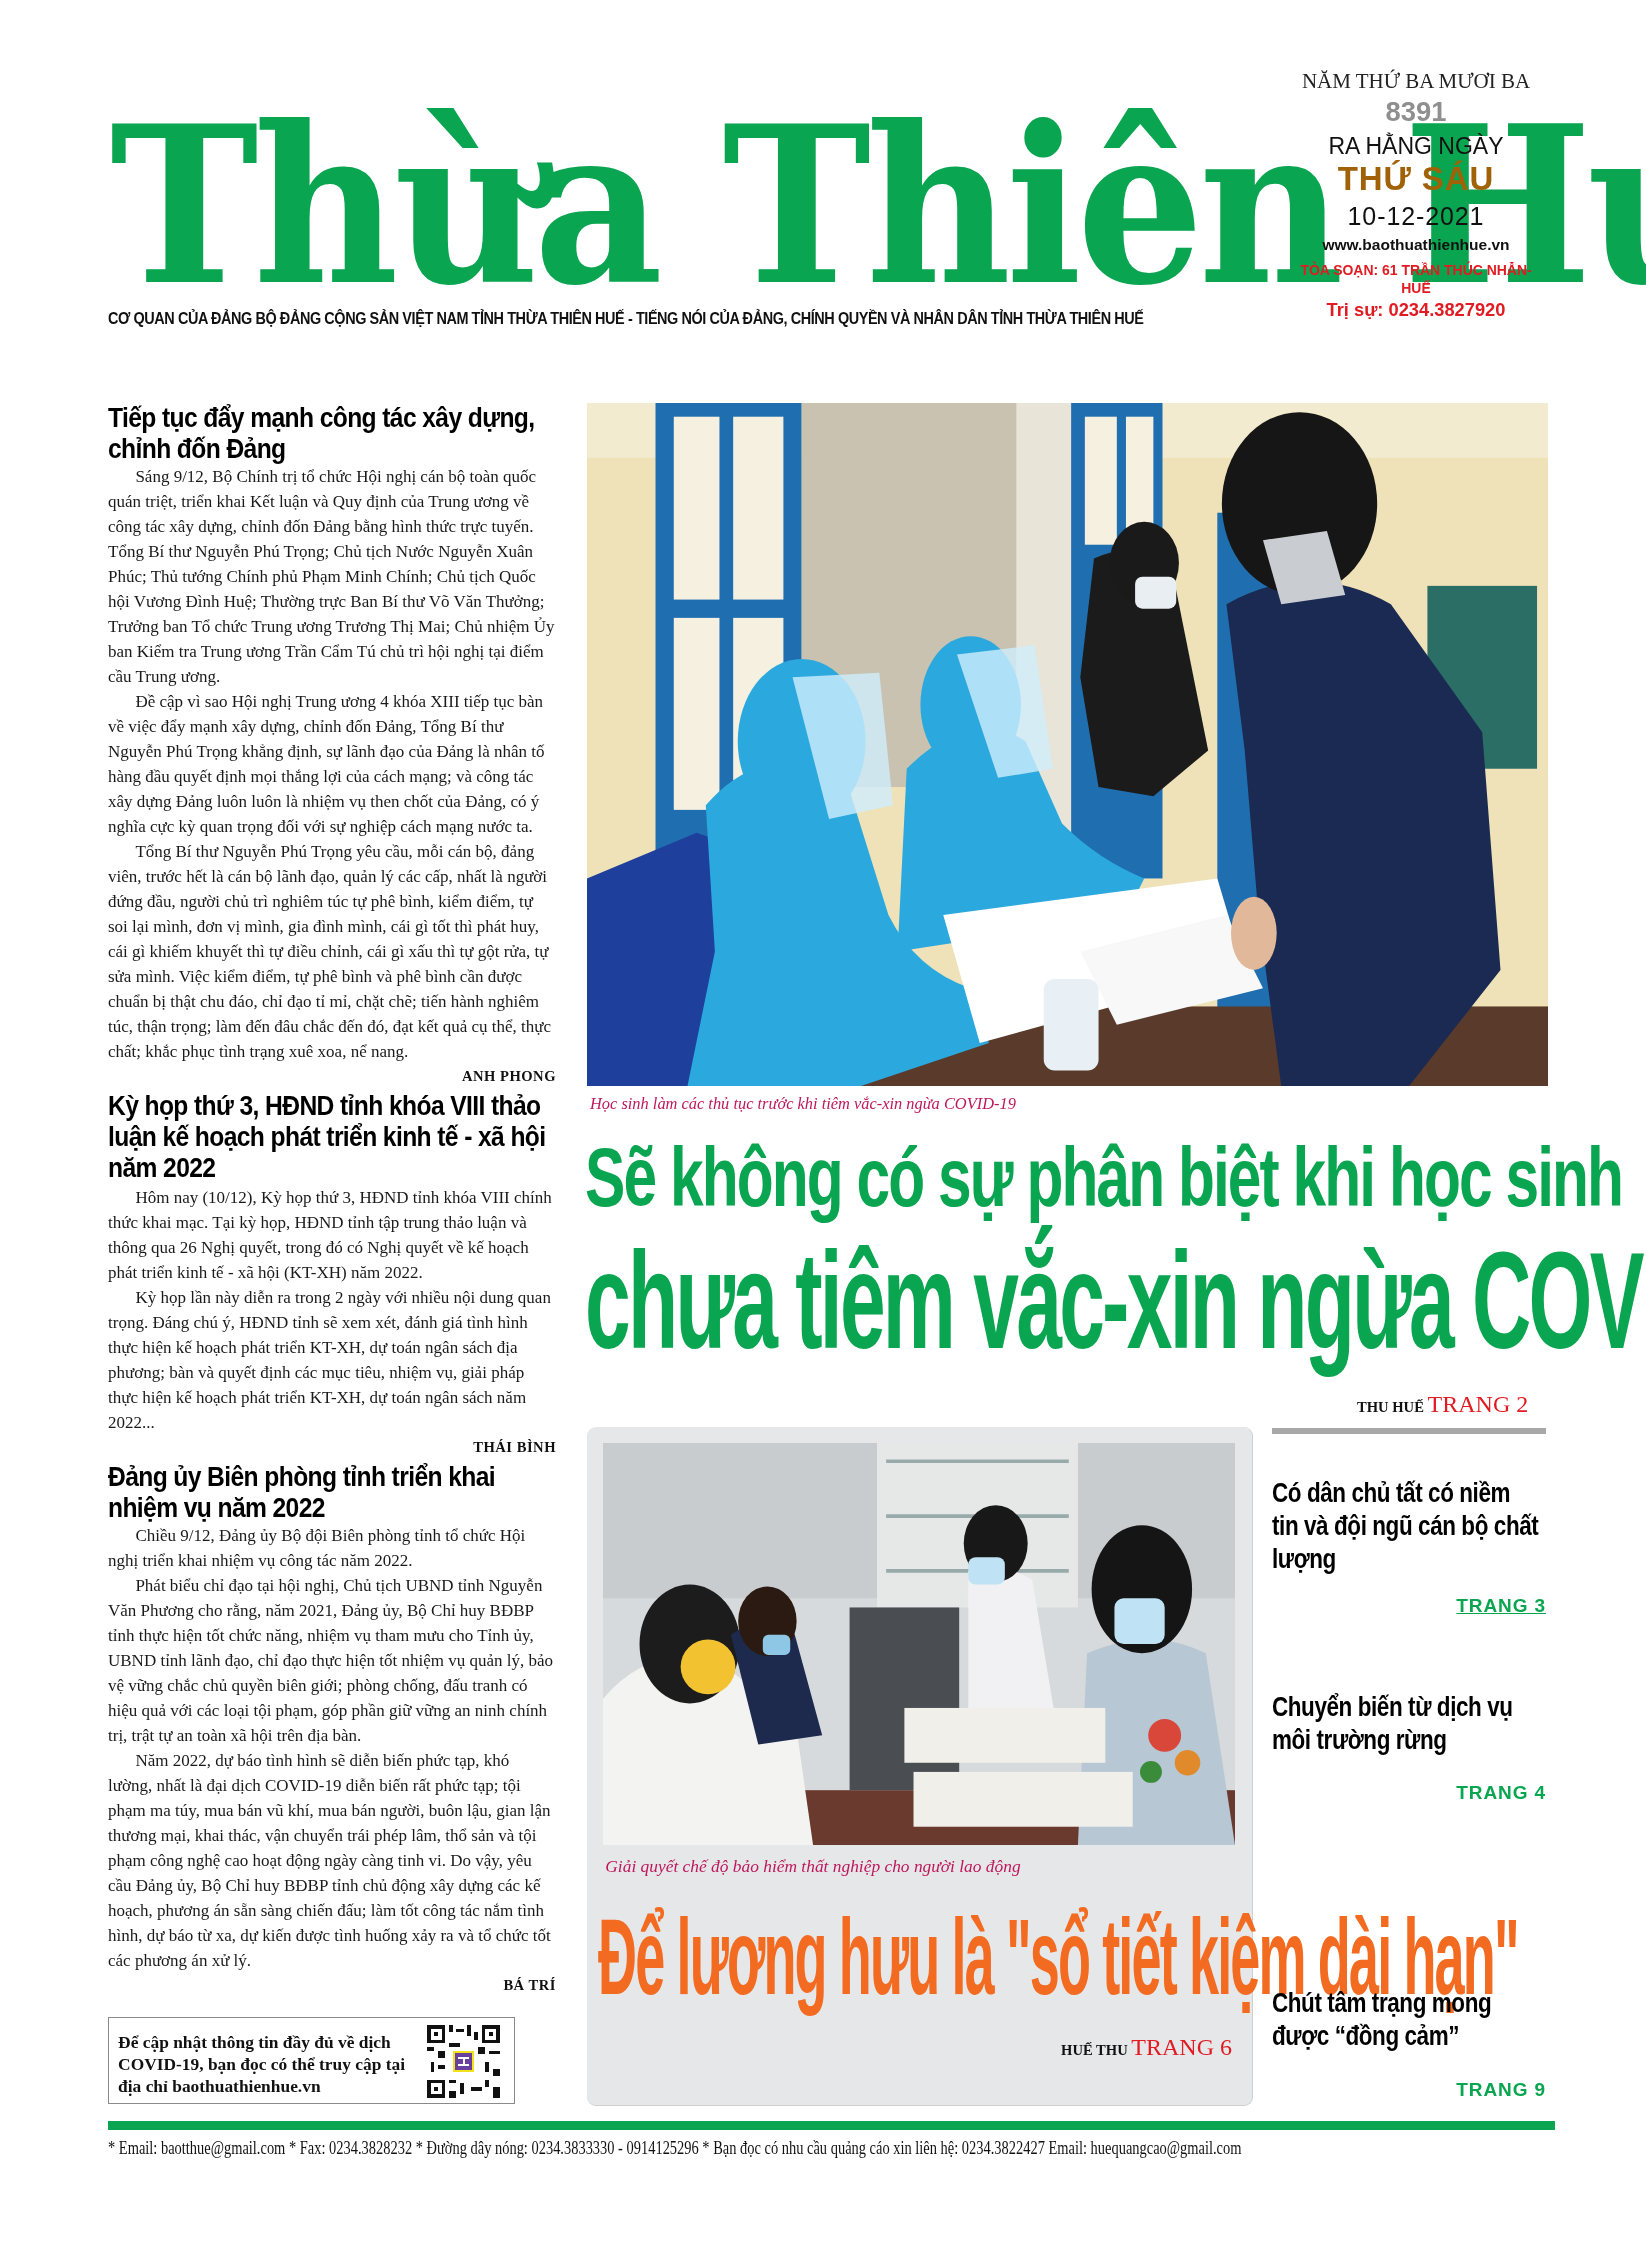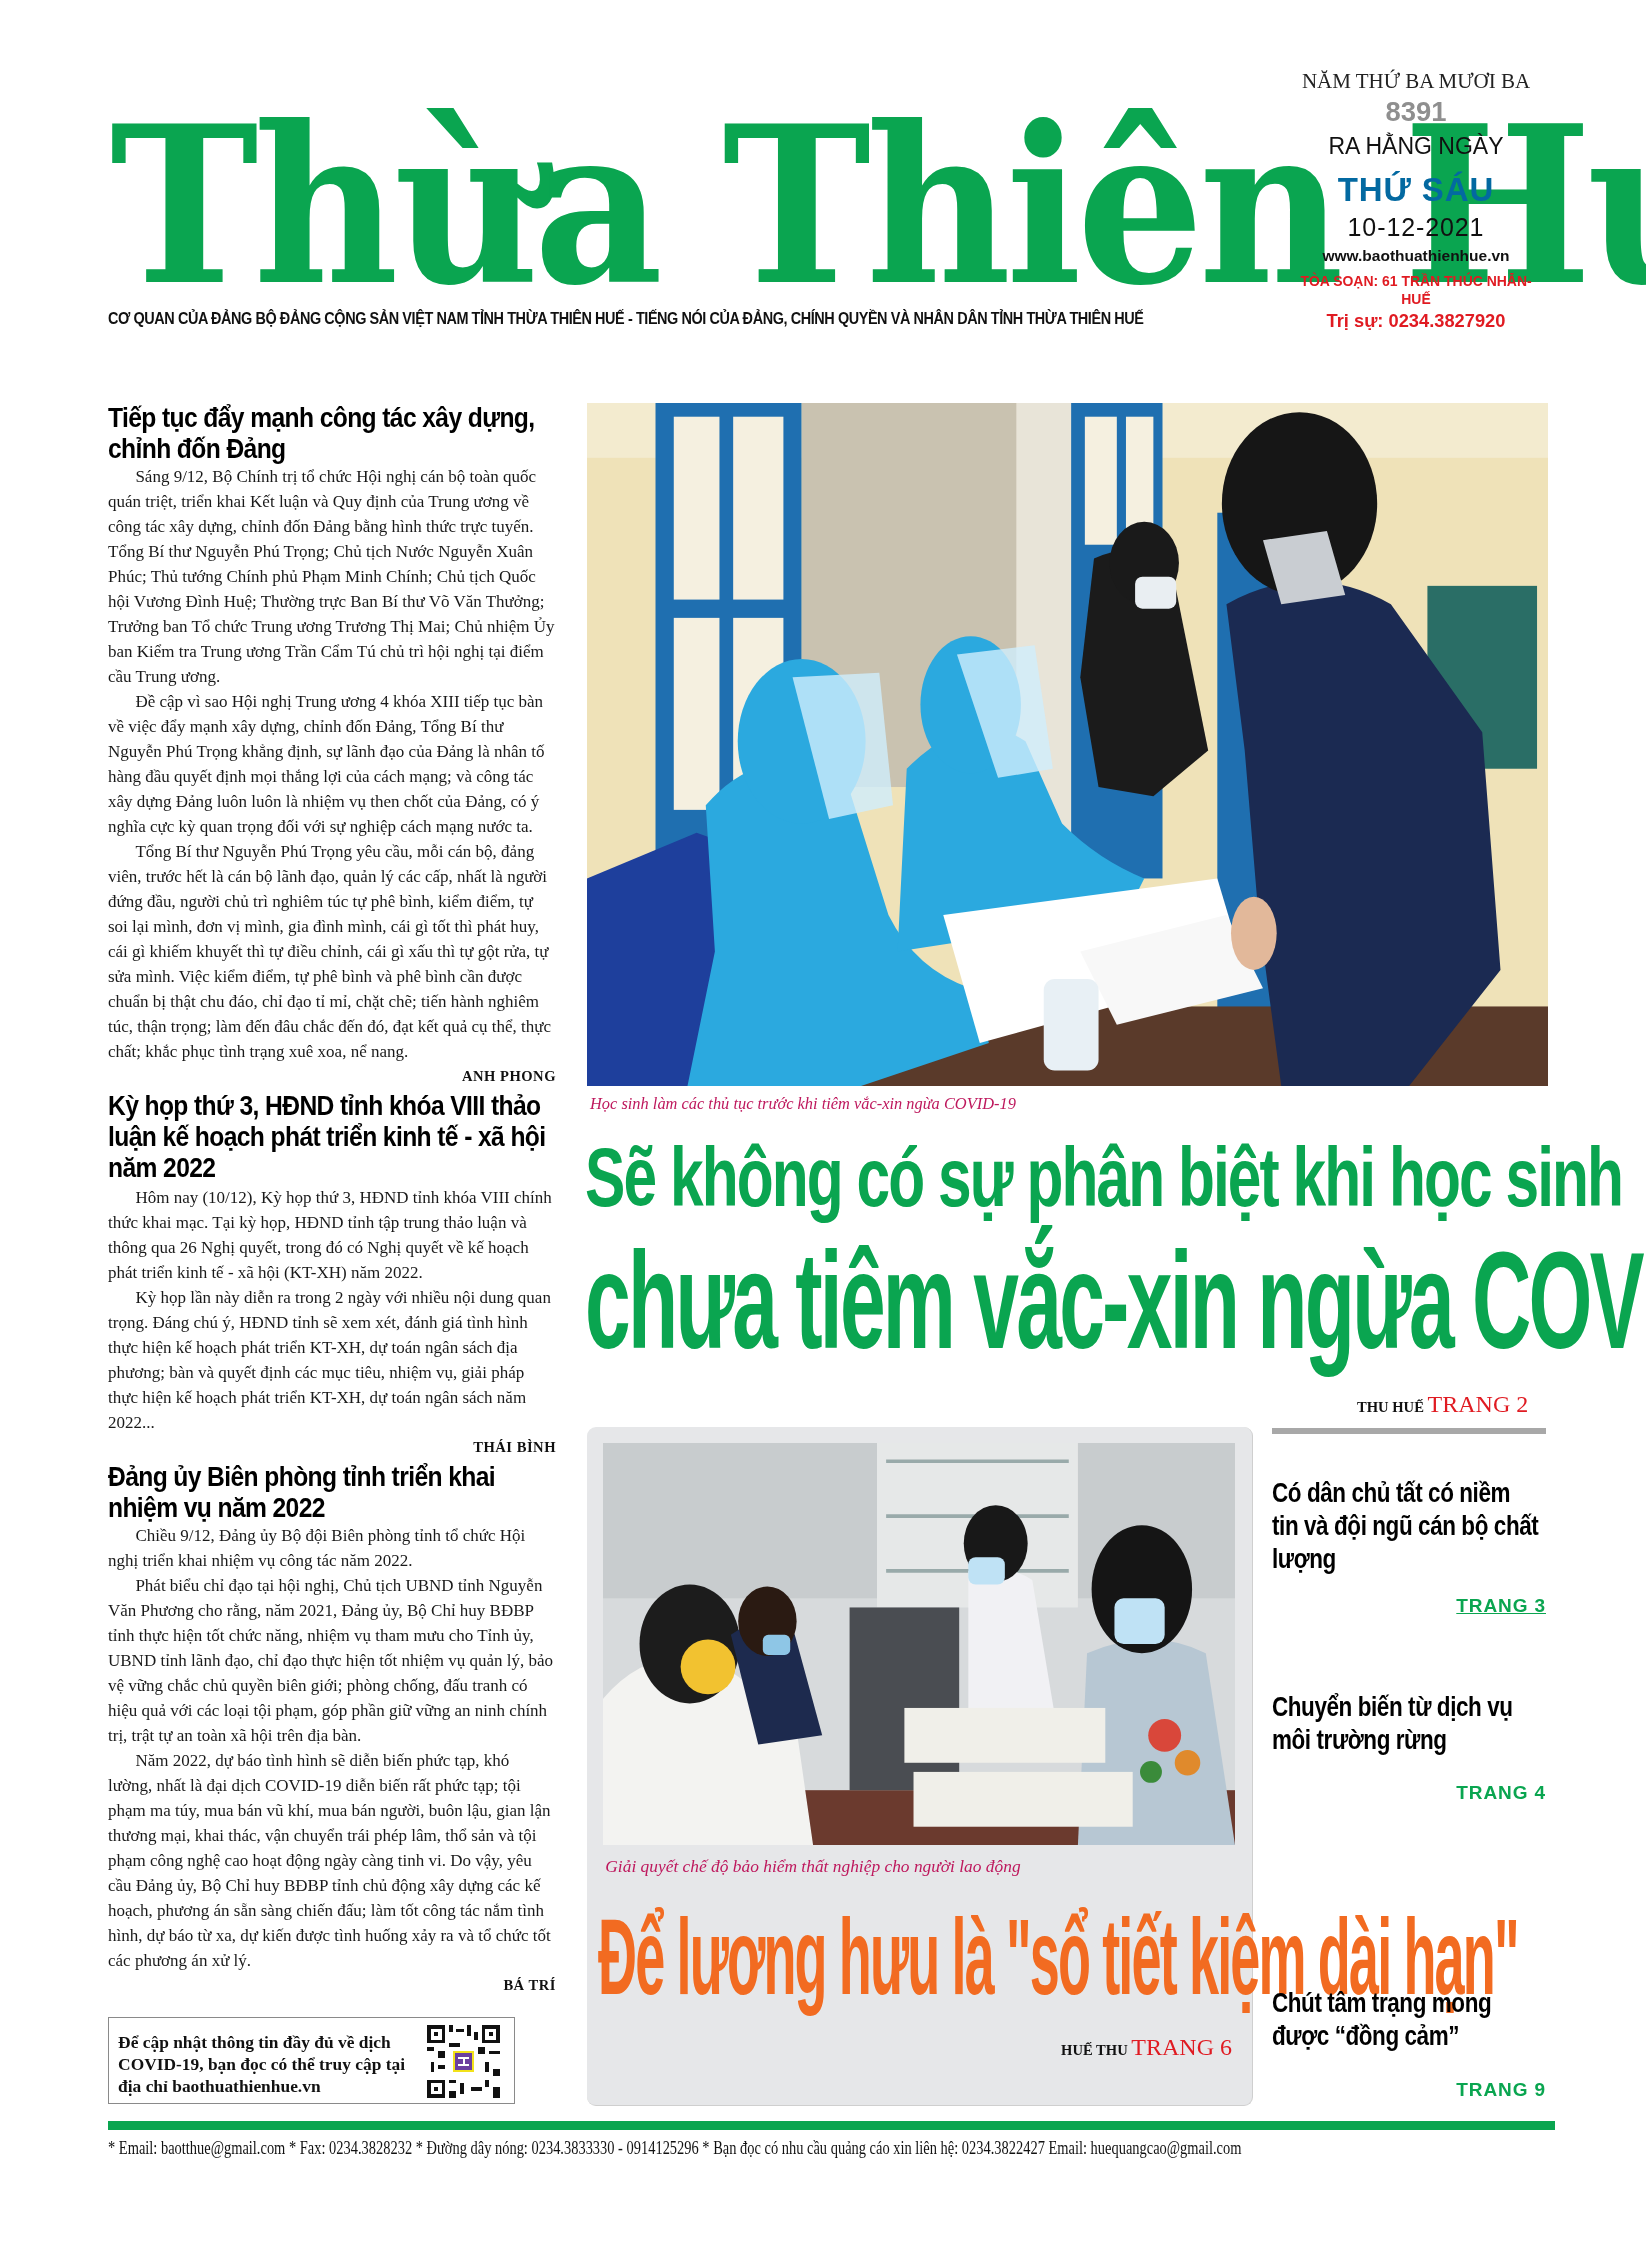--- a/index.html
+++ b/index.html
@@ -7,21 +7,21 @@
   .abs { position:absolute; }
 
   
   .masthead-title { left:110px; top:87px; width:1142px; height:238px; font-family:"DejaVu Serif", serif; font-weight:bold; color:#0aa550; font-size:217px; line-height:238px; letter-spacing:-5.5px; transform:scaleX(0.92); transform-origin:left top; white-space:nowrap; }
   .tagline { left:108px; top:308px; width:1142px; font-family:"Liberation Sans", sans-serif; font-weight:bold; font-size:17.4px; letter-spacing:-0.5px; transform:scaleX(0.83); transform-origin:left top; white-space:nowrap; color:#111; }
 
   .edition { left:1279px; top:69px; width:274px; text-align:center; }
   .edition .year { font-family:"Liberation Serif", serif; font-size:21px; color:#222; }
   .edition .issue { font-family:"Liberation Sans", sans-serif; font-weight:bold; font-size:27.4px; color:#8f8f8f; margin-top:1.8px; }
   .edition .daily { font-family:"Liberation Sans", sans-serif; font-size:23px; margin-top:5.5px; }
-  .edition .weekday { font-family:"Liberation Sans", sans-serif; font-weight:bold; font-size:33px; color:#0369a1; margin-top:11px; letter-spacing:0.9px; }
+  .edition .weekday { font-family:"Liberation Sans", sans-serif; font-weight:bold; font-size:33px; color:#a16207; margin-top:0; letter-spacing:0.9px; }
   .edition .date { font-family:"Liberation Sans", sans-serif; font-size:25px; margin-top:3.7px; letter-spacing:0.9px; }
   .edition .web { font-family:"Liberation Sans", sans-serif; font-weight:bold; font-size:15.5px; margin-top:5px; }
   .edition .office { font-family:"Liberation Sans", sans-serif; font-weight:bold; font-size:15.5px; color:#e01b22; margin-top:7.3px; transform:scaleX(0.9); }
   .edition .phone { font-family:"Liberation Sans", sans-serif; font-weight:bold; font-size:18.3px; color:#e01b22; margin-top:1.8px; }
 
   
   .leftcol { left:108px; top:402px; width:448px; }
   .art-head { font-family:"Liberation Sans", sans-serif; font-weight:bold; font-size:28px; line-height:31px; letter-spacing:-0.7px; transform:scaleX(0.88); transform-origin:left top; width:512px; color:#000; margin:0; }
   .art-body p { margin:0; font-size:17px; line-height:25px; text-indent:27.4px; text-align:left; color:#1a1a1a; }
   .byline { text-align:right; font-weight:bold; font-size:14.6px; letter-spacing:0.5px; margin:3.7px 0 5.5px 0; }

